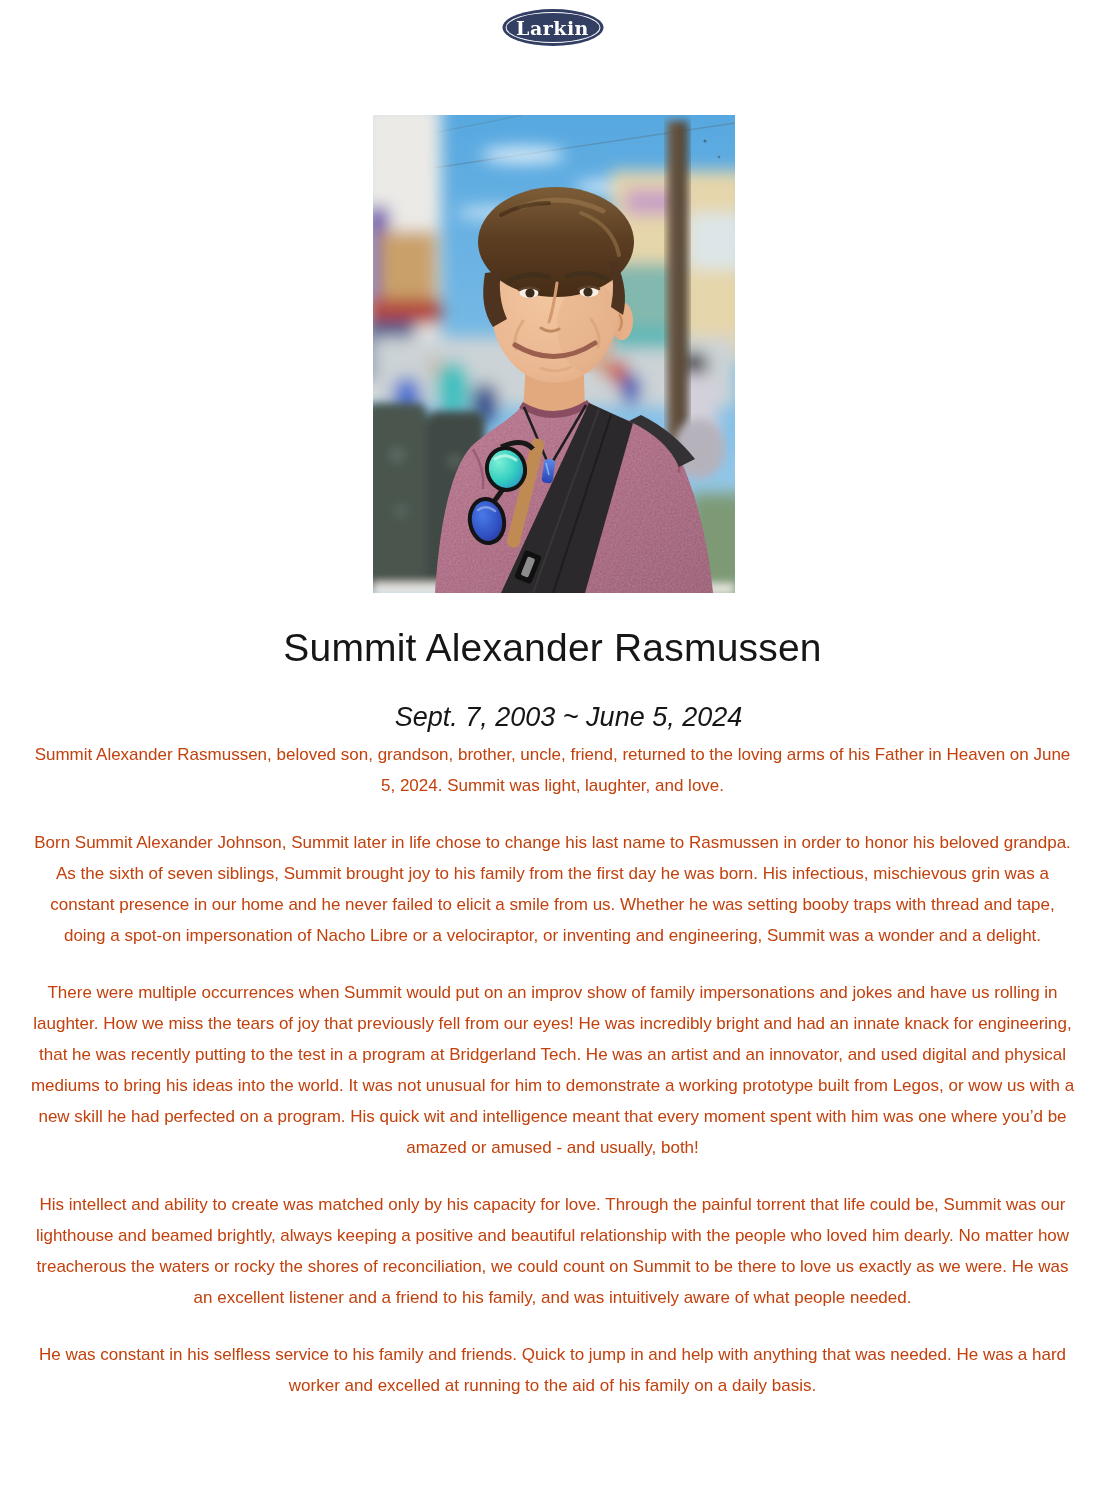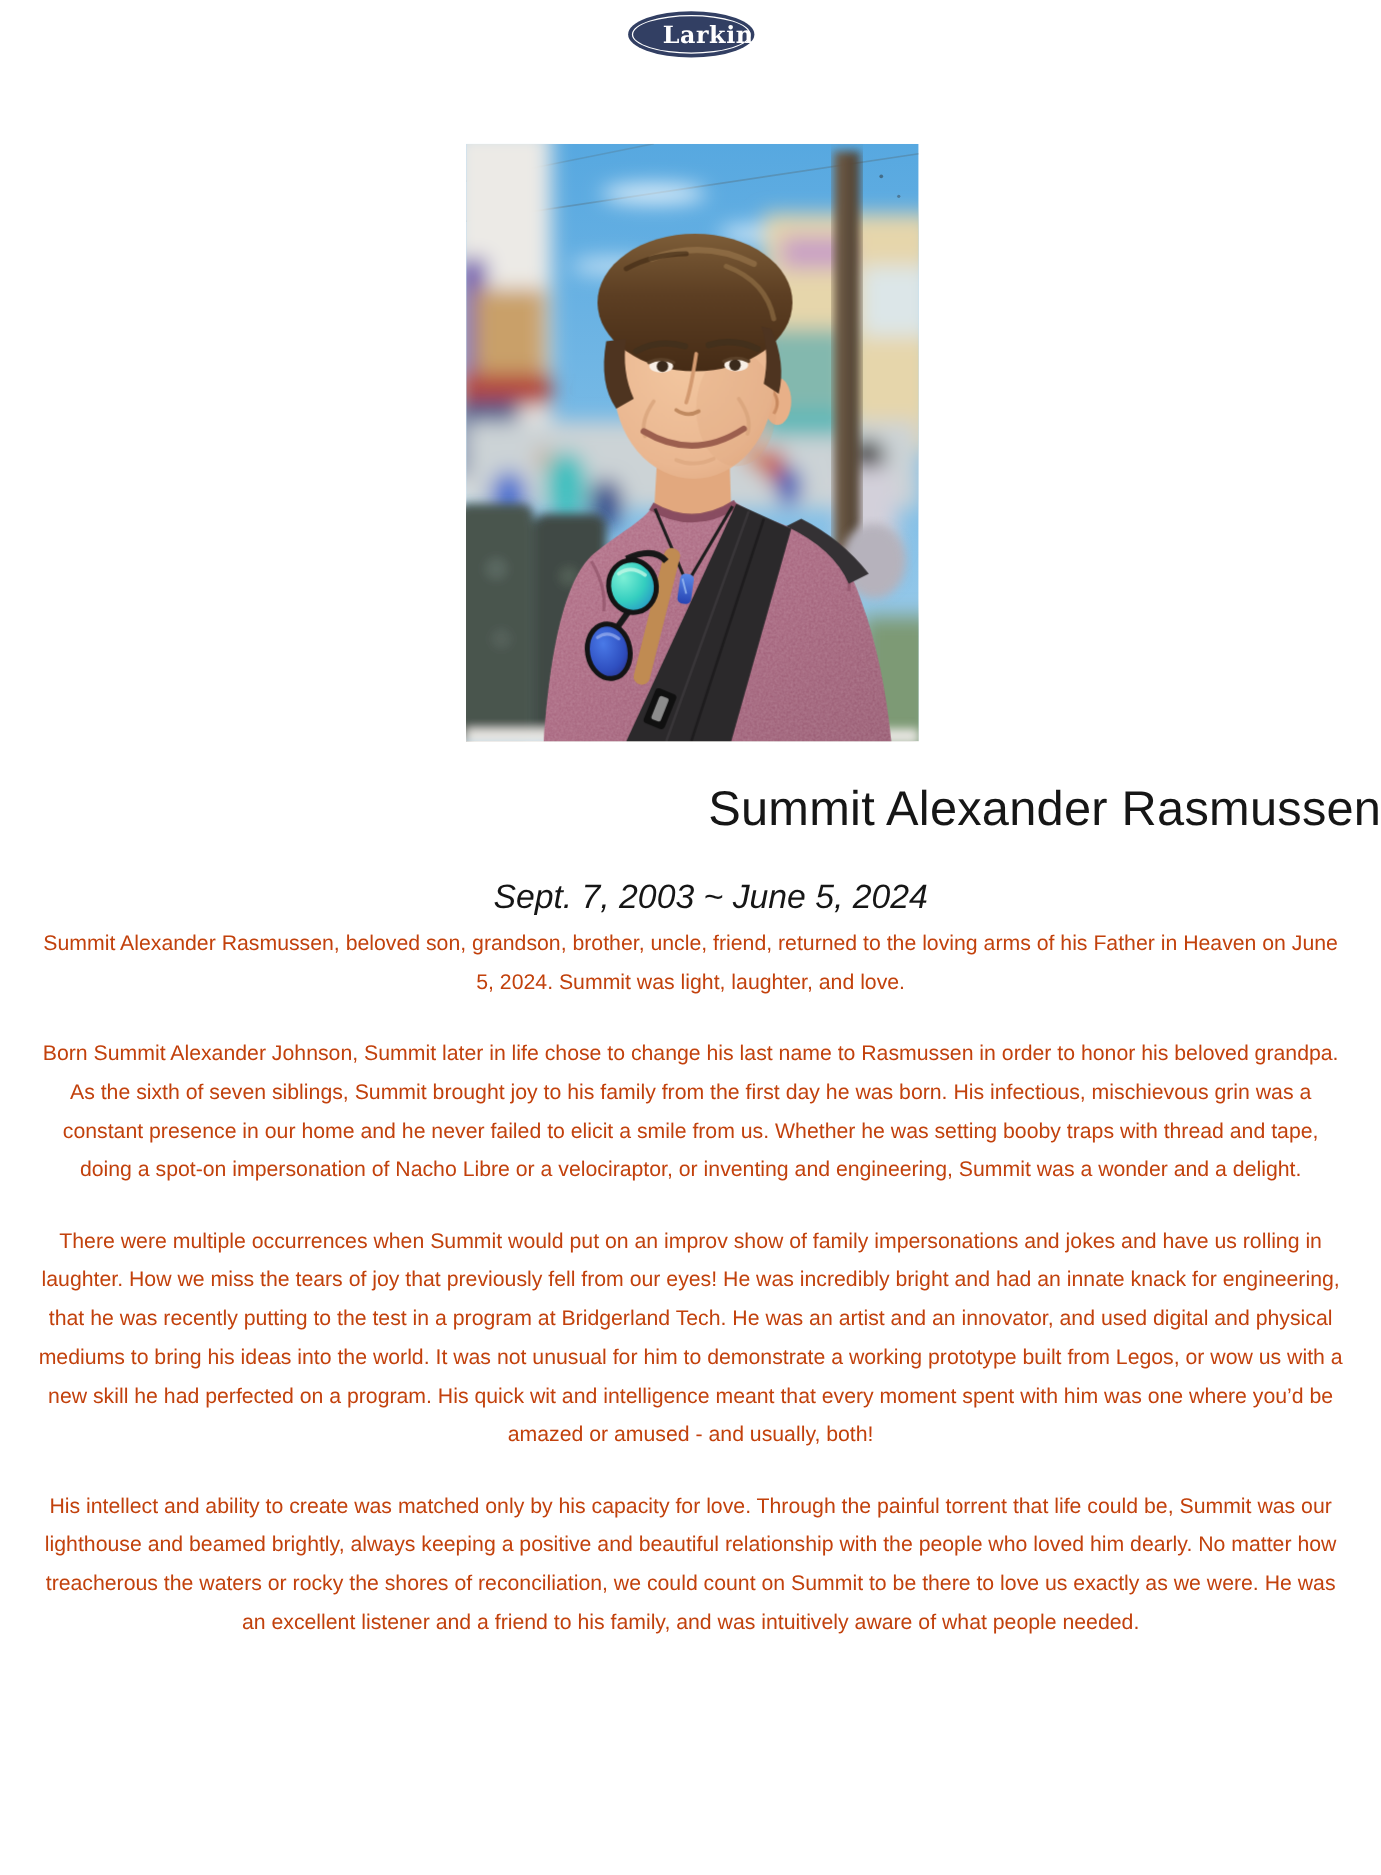--- a/index.html
+++ b/index.html
@@ -19,21 +19,21 @@
     position: absolute;
     top: 9px;
     left: 50%;
     transform: translateX(-50%);
     width: 101px;
     height: 37px;
     background: #323f63;
     border-radius: 50%;
     display: flex;
     align-items: center;
-    justify-content: flex-end;
+    justify-content: center;
     text-decoration: none;
   }
   .logo::before {
     content: "";
     position: absolute;
     inset: 3px;
     border: 1.5px solid #ffffff;
     border-radius: 50%;
     pointer-events: none;
   }
@@ -59,21 +59,21 @@
   }
   .portrait svg { display: block; }
 
   
   .person-name {
     position: absolute;
     top: 628px;
     left: 0;
     width: 100%;
     margin: 0;
-    text-align: right;
+    text-align: center;
     font-size: 39px;
     font-weight: 400;
     line-height: 1;
     color: #161616;
     letter-spacing: 0.2px;
   }
   .life-dates {
     position: absolute;
     top: 688px;
     left: 0;
@@ -302,15 +302,16 @@
   </figure>
 
   <h1 class="person-name">Summit Alexander Rasmussen</h1>
   <p class="life-dates">Sept. 7, 2003 ~ June 5, 2024</p>
 
   <main class="obituary">
     <p>Summit Alexander Rasmussen, beloved son, grandson, brother, uncle, friend, returned to the loving arms of his Father in Heaven on June 5, 2024. Summit was light, laughter, and love.</p>
     <p>Born Summit Alexander Johnson, Summit later in life chose to change his last name to Rasmussen in order to honor his beloved grandpa. As the sixth of seven siblings, Summit brought joy to his family from the first day he was born. His infectious, mischievous grin was a constant presence in our home and he never failed to elicit a smile from us. Whether he was setting booby traps with thread and tape, doing a spot-on impersonation of Nacho Libre or a velociraptor, or inventing and engineering, Summit was a wonder and a delight.</p>
     <p>There were multiple occurrences when Summit would put on an improv show of family impersonations and jokes and have us rolling in laughter. How we miss the tears of joy that previously fell from our eyes! He was incredibly bright and had an innate knack for engineering, that he was recently putting to the test in a program at Bridgerland Tech. He was an artist and an innovator, and used digital and physical mediums to bring his ideas into the world. It was not unusual for him to demonstrate a working prototype built from Legos, or wow us with a new skill he had perfected on a program. His quick wit and intelligence meant that every moment spent with him was one where you’d be amazed or amused - and usually, both!</p>
     <p>His intellect and ability to create was matched only by his capacity for love. Through the painful torrent that life could be, Summit was our lighthouse and beamed brightly, always keeping a positive and beautiful relationship with the people who loved him dearly. No matter how treacherous the waters or rocky the shores of reconciliation, we could count on Summit to be there to love us exactly as we were. He was an excellent listener and a friend to his family, and was intuitively aware of what people needed.</p>
+    <p>He was constant in his selfless service to his family and friends. Quick to jump in and help with anything that was needed. He was a hard worker and excelled at running to the aid of his family on a daily basis.</p>
   </main>
 
 </div>
 
 </body></html>

